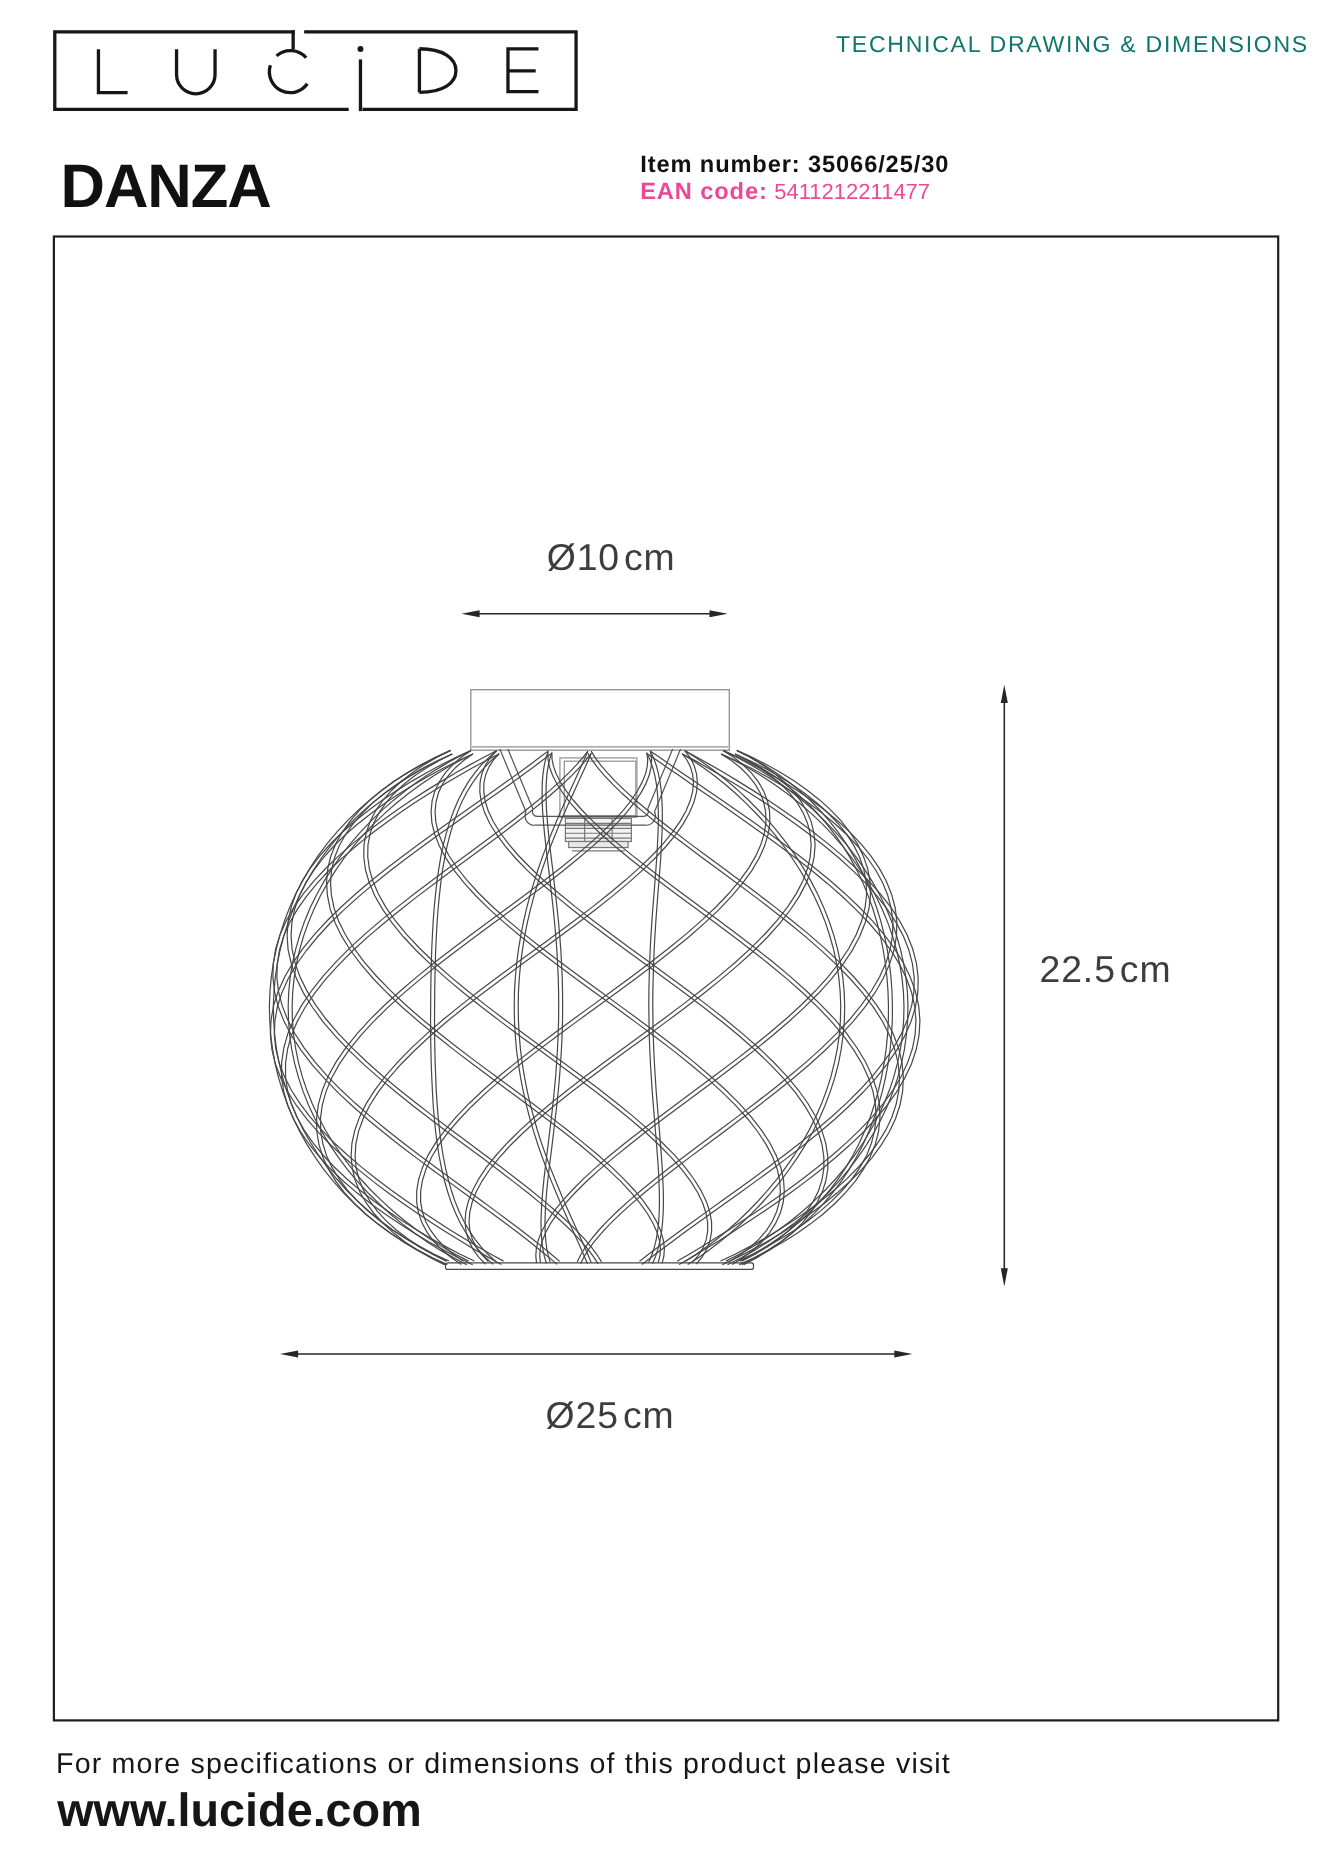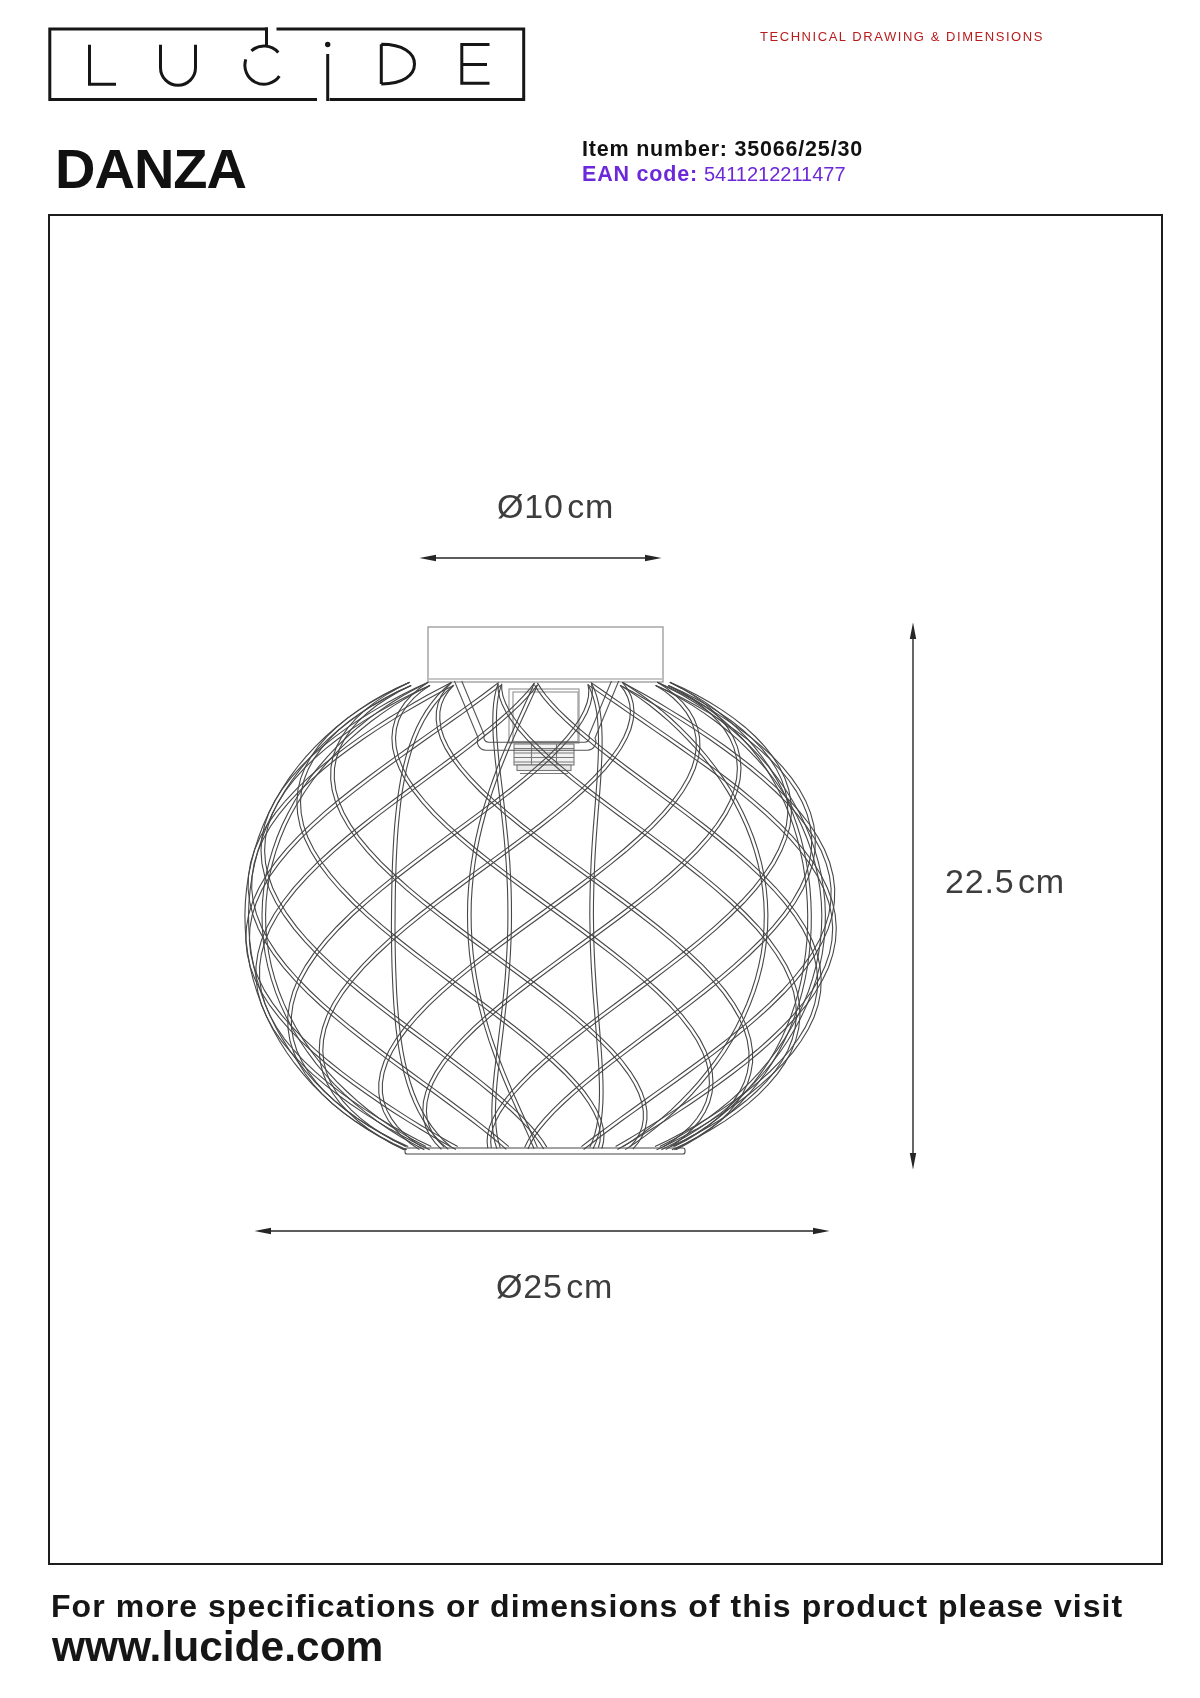--- a/index.html
+++ b/index.html
@@ -22,27 +22,27 @@
   <path d="M245.8 59.4 A19 19 0 0 0 279.4 76.2"></path>
 
   <circle cx="327.7" cy="44.5" r="2.7" fill="#161616" stroke="none"></circle>
   <path d="M327.7 54 V101"></path>
 
   <path d="M381.3 44.3 V84 M381.3 44.3 C403 44.3 414.5 53 414.5 64.1 C414.5 75.5 403 84 381.3 84"></path>
 
   <path d="M489.5 44.5 H461.8 V83.3 H489.5 M461.8 64.5 H487"></path>
 </svg>
 
-<div class="abs" style="left:760px;top:29px;font-size:13px;letter-spacing:1.55px;color:#b91c1c;">TECHNICAL DRAWING &amp; DIMENSIONS</div>
+<div class="abs" style="left:760px;top:29px;font-size:21px;letter-spacing:1.55px;color:#0f766e;">TECHNICAL DRAWING &amp; DIMENSIONS</div>
 
 <div class="abs" style="left:55px;top:136px;font-size:56px;font-weight:bold;letter-spacing:-1px;color:#111;">DANZA</div>
 
 <div class="abs" style="left:582px;top:137px;font-size:21.5px;font-weight:bold;letter-spacing:0.8px;color:#111;">Item number: 35066/25/30</div>
 
-<div class="abs" style="left:582px;top:162px;font-size:21.5px;color:#6d28d9;"><b style="letter-spacing:0.8px">EAN code:</b> <span style="font-size:20px;letter-spacing:0px">5411212211477</span></div>
+<div class="abs" style="left:582px;top:162px;font-size:21.5px;color:#ec4899;"><b style="letter-spacing:0.8px">EAN code:</b> <span style="font-size:20px;letter-spacing:0px">5411212211477</span></div>
 
 <div class="abs" style="left:48px;top:214px;width:1111px;height:1347px;border:2px solid #1d1d1d;"></div>
 
 <svg class="abs" style="left:0;top:0" width="1200" height="1698" viewBox="0 0 1200 1698" fill="none">
 
   <g stroke="#8f8f8f" stroke-width="1.2">
     <rect x="428" y="627" width="235" height="55"></rect>
     <path d="M429 679 H662"></path>
   </g>
 
@@ -143,15 +143,15 @@
     <path d="M829.5 1231 L813 1227.8 L813 1234.2 Z" stroke="none"></path>
   </g>
 
   <g font-family="Liberation Sans,sans-serif" fill="#3d3d3d" font-size="34" letter-spacing="0.8">
     <text x="497" y="518">Ø10 cm</text>
     <text x="945" y="893">22.5 cm</text>
     <text x="496" y="1298">Ø25 cm</text>
   </g>
 </svg>
 
-<div class="abs" style="left:51px;top:1588px;font-size:32px;font-weight:bold;letter-spacing:1.05px;color:#161616;">For more specifications or dimensions of this product please visit</div>
+<div class="abs" style="left:51px;top:1588px;font-size:26px;font-weight:normal;letter-spacing:1.05px;color:#161616;">For more specifications or dimensions of this product please visit</div>
 
 <div class="abs" style="left:52px;top:1623px;font-size:42.5px;font-weight:bold;letter-spacing:0px;color:#161616;text-align:center;">www.lucide.com</div>
 
 </body></html>

